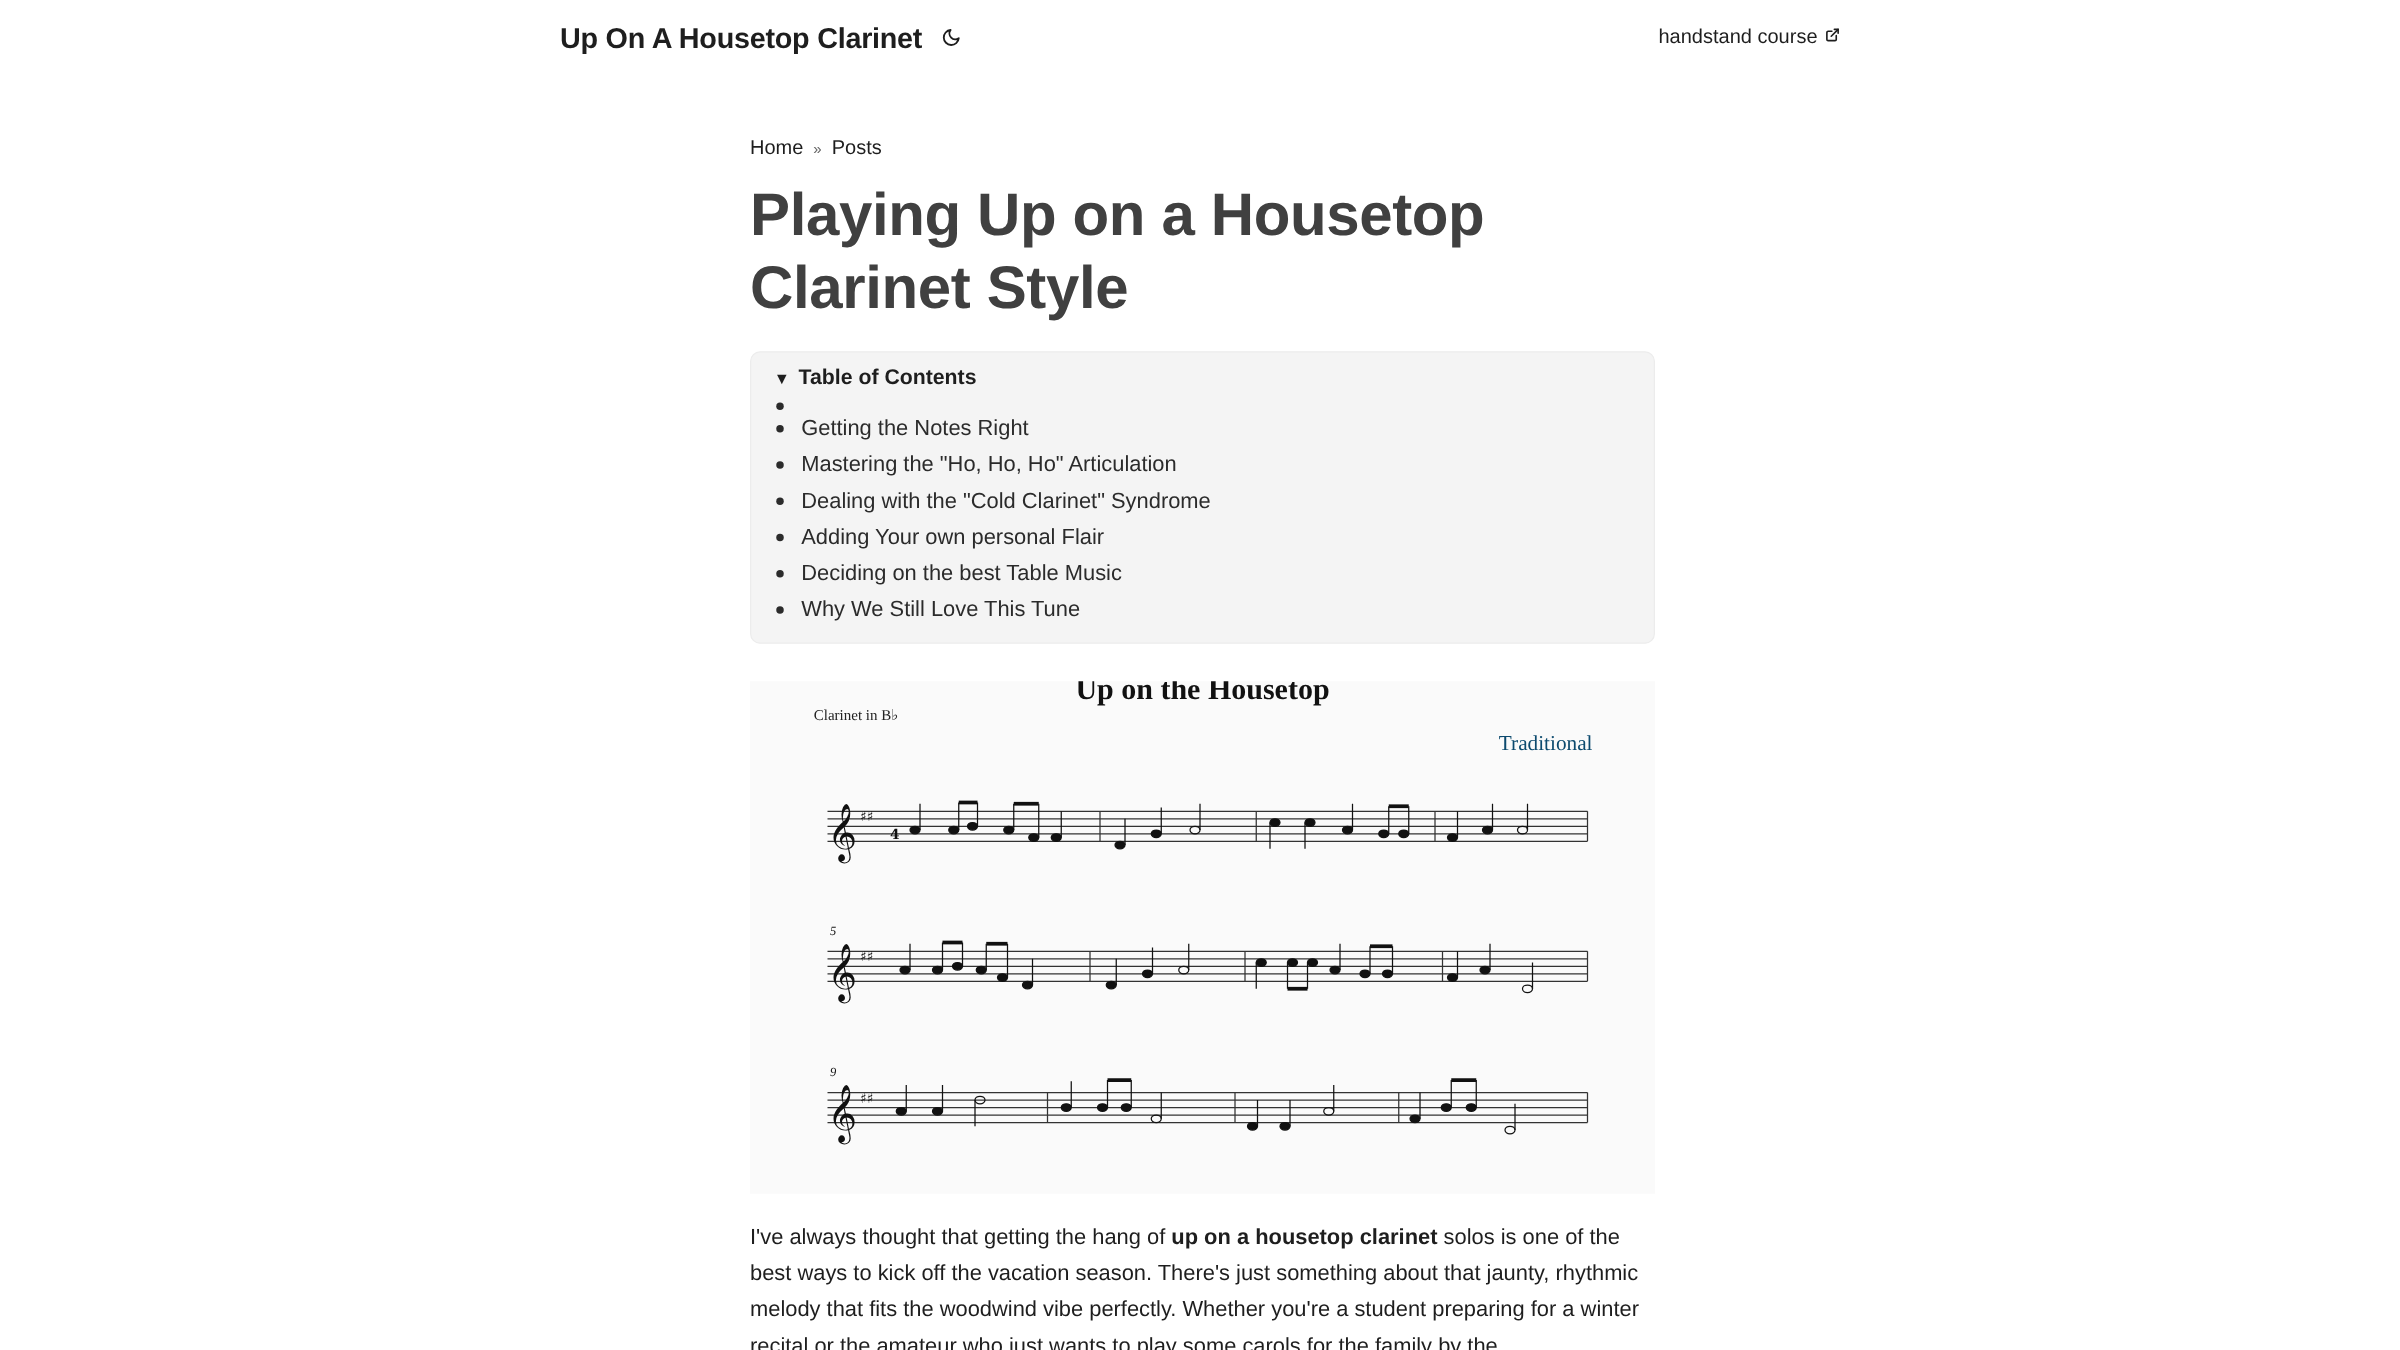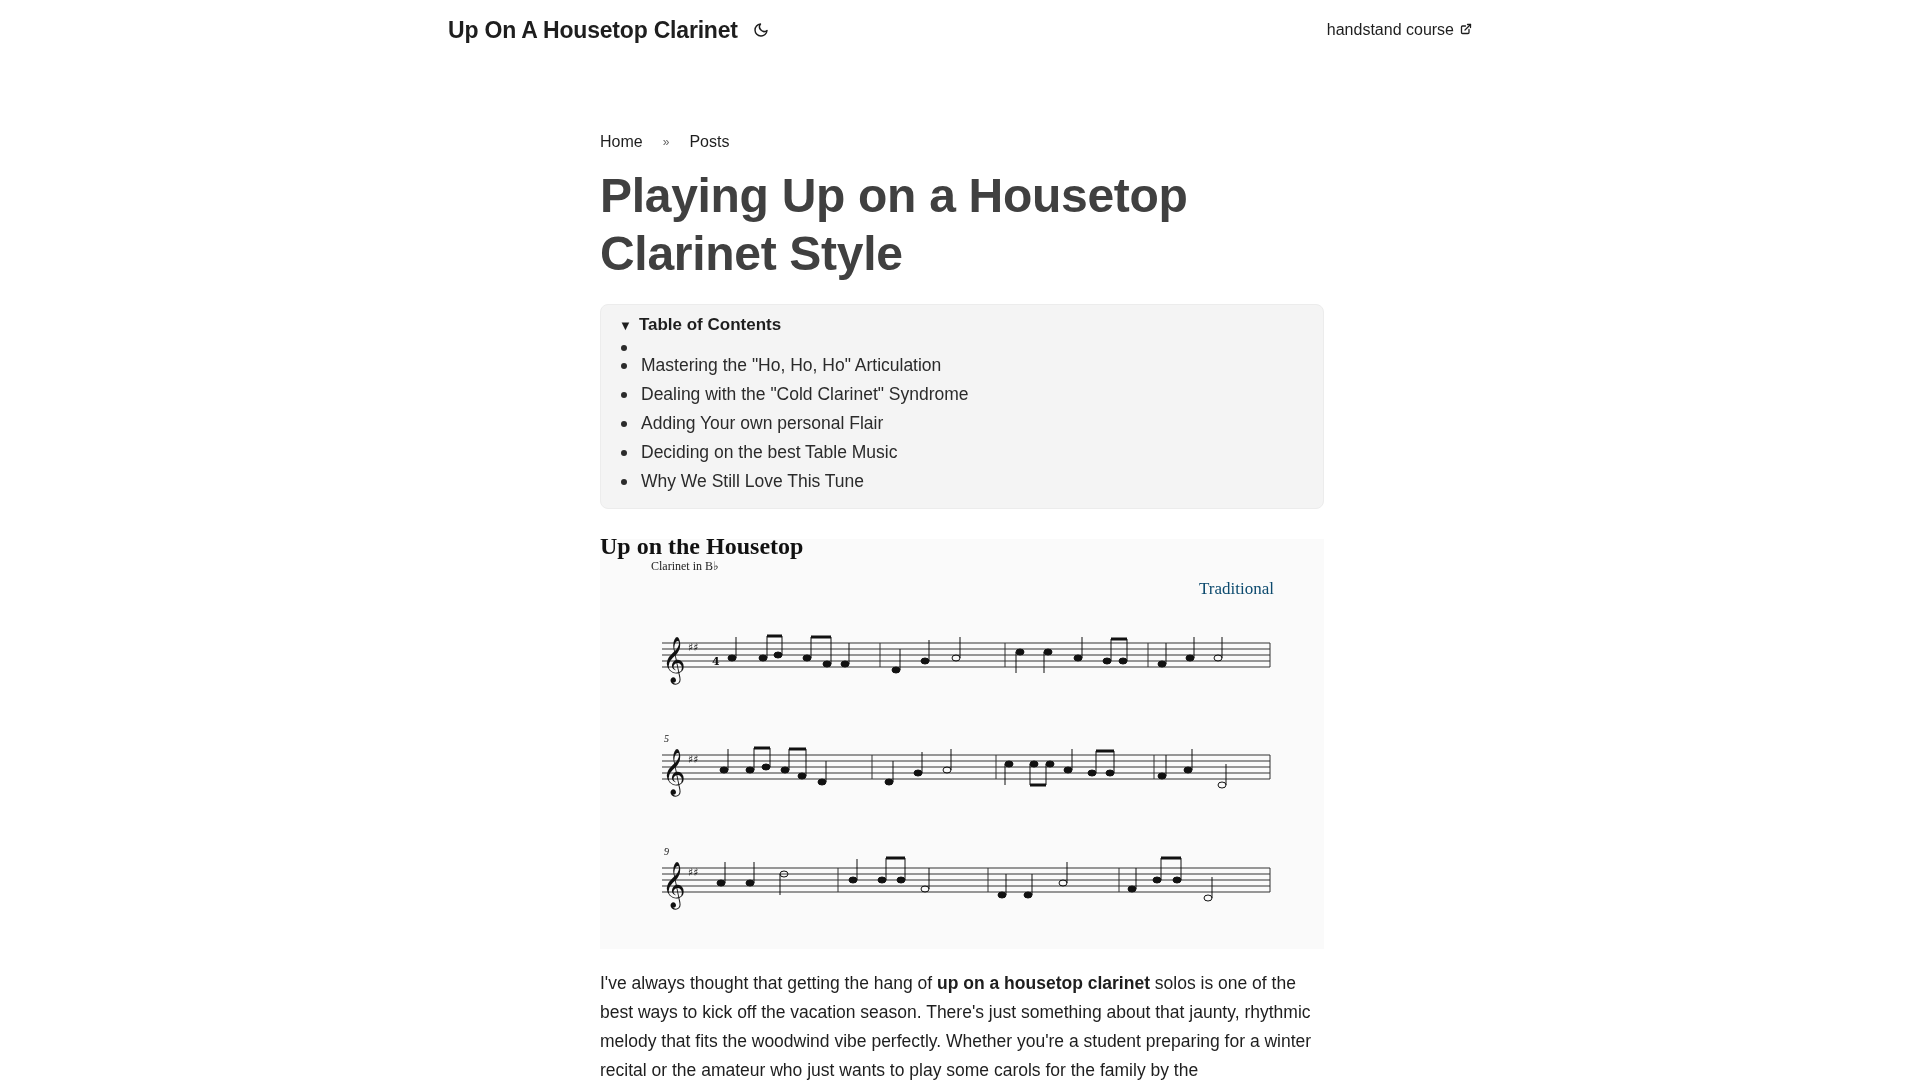--- a/index.html
+++ b/index.html
@@ -6,36 +6,36 @@
   html, body { width: 1920px; height: 1080px; overflow: hidden; background: #ffffff; }
   body { font-family: "Liberation Sans", "DejaVu Sans", sans-serif; color: #1e1e1e; }
 
   .header { position: absolute; left: 448px; right: 448px; top: 0; height: 60px; display: flex; align-items: center; justify-content: space-between; }
   .logo-wrap { display: flex; align-items: center; gap: 10px; }
   .logo { font-size: 23px; font-weight: 700; color: #1e1e1e; text-decoration: none; letter-spacing: -0.2px; }
   .theme-toggle { width: 18px; height: 18px; display: inline-flex; align-items: center; justify-content: center; cursor: pointer; margin-left: 4px; }
   .nav-link { font-size: 16px; color: #1e1e1e; text-decoration: none; display: flex; align-items: center; gap: 6px; padding-left: 32px; }
 
   .main { position: absolute; left: 600px; width: 724px; top: 110px; }
-  .breadcrumb { font-size: 16px; color: #1e1e1e; display: flex; gap: 20px; align-items: center; margin-top: 23px; }
+  .breadcrumb { font-size: 16px; color: #1e1e1e; display: flex; gap: 8px; align-items: center; }
   .breadcrumb a { color: #1e1e1e; text-decoration: none; }
   .breadcrumb .sep { font-size: 12px; color: #666; }
   .title { font-size: 48px; font-weight: 700; line-height: 1.2; margin-top: 16px; letter-spacing: -0.3px; color: #404040; }
   .meta { font-size: 14px; color: #6c6c6c; margin-top: 6px; }
 
   .toc { margin-top: 22px; background: #f4f4f4; border: 1px solid #ececec; border-radius: 8px; padding: 10px 18px 12px 18px; }
   .toc-summary { font-size: 17px; font-weight: 700; display: flex; align-items: center; gap: 7px; cursor: pointer; color: #1e1e1e; }
   .toc-summary .tri { font-size: 13px; }
   .toc ul { list-style: none; margin-top: 10px; }
   .toc li { font-size: 17.5px; line-height: 29px; color: #2b2b2b; display: flex; align-items: center; }
   .toc li .bullet { width: 6px; height: 6px; border-radius: 50%; background: #2b2b2b; margin-right: 14px; margin-left: 2px; flex-shrink: 0; }
   .toc li a { color: #2b2b2b; text-decoration: none; }
 
   .figure { margin-top: 30px; width: 724px; height: 410px; background: #fafafa; position: relative; overflow: hidden; }
-  .sheet-title { position: absolute; top: -6px; left: 0; right: 0; text-align: left; font-family: "Liberation Serif", "DejaVu Serif", serif; font-size: 24px; font-weight: 700; color: #111; }
+  .sheet-title { position: absolute; top: -6px; left: 0; right: 0; text-align: center; font-family: "Liberation Serif", "DejaVu Serif", serif; font-size: 24px; font-weight: 700; color: #111; }
   .sheet-instr { position: absolute; top: 20px; left: 51px; font-family: "Liberation Serif", serif; font-size: 12px; color: #222; }
   .sheet-comp { position: absolute; top: 40px; right: 50px; font-family: "Liberation Serif", serif; font-size: 17px; color: #0c4a6e; }
   .staff-svg { position: absolute; left: 0; top: 0; }
 
   .body-text { margin-top: 20px; font-size: 17.5px; line-height: 29px; color: #1e1e1e; }
   .body-text strong { font-weight: 700; }
 </style>
 </head>
 <body>
 
@@ -69,20 +69,24 @@
   <h1 class="title">Playing Up on a Housetop Clarinet Style</h1>
 
   <details class="toc" open="">
     <summary class="toc-summary" style="list-style:none;">
       <span class="tri">▼</span>
       <span>Table of Contents</span>
     </summary>
     <ul>
       <li>
           <span class="bullet"></span>
+        </li>
+      <li>
+          <span class="bullet"></span>
+          <a href="#">Getting the Notes Right</a>
         </li>
       <li>
           <span class="bullet"></span>
           <a href="#">Mastering the "Ho, Ho, Ho" Articulation</a>
         </li>
       <li>
           <span class="bullet"></span>
           <a href="#">Dealing with the "Cold Clarinet" Syndrome</a>
         </li>
       <li>

